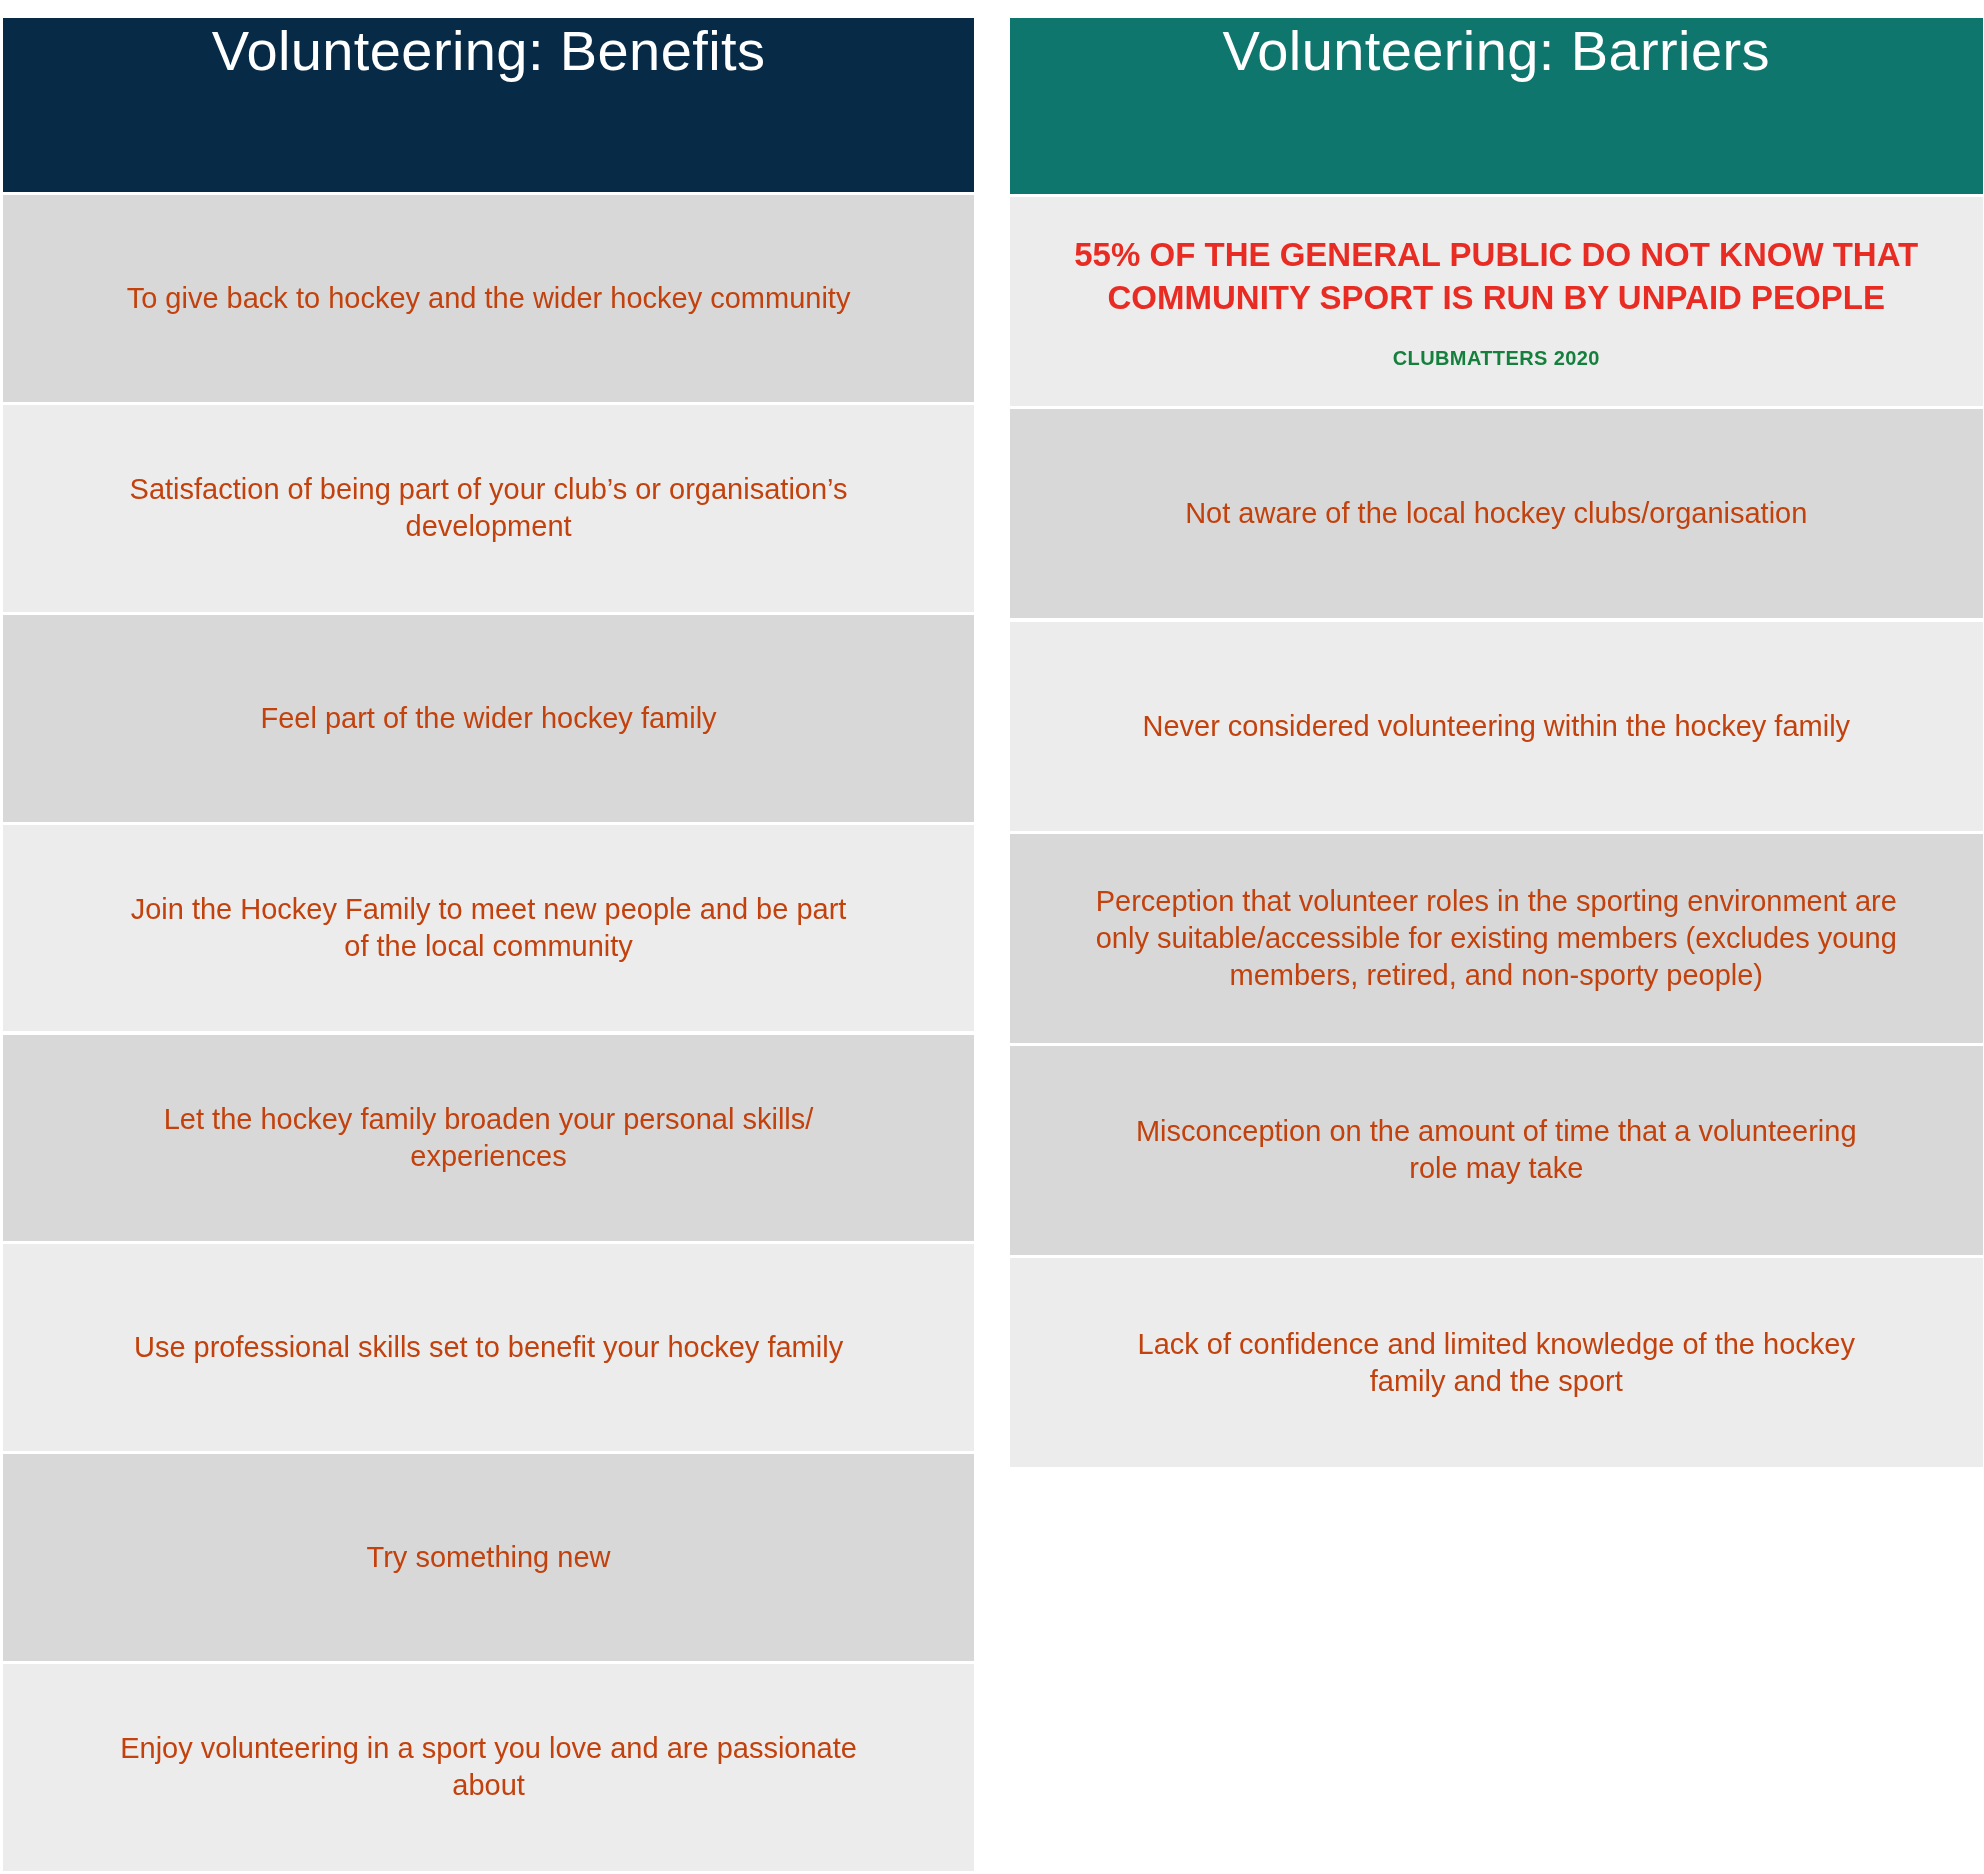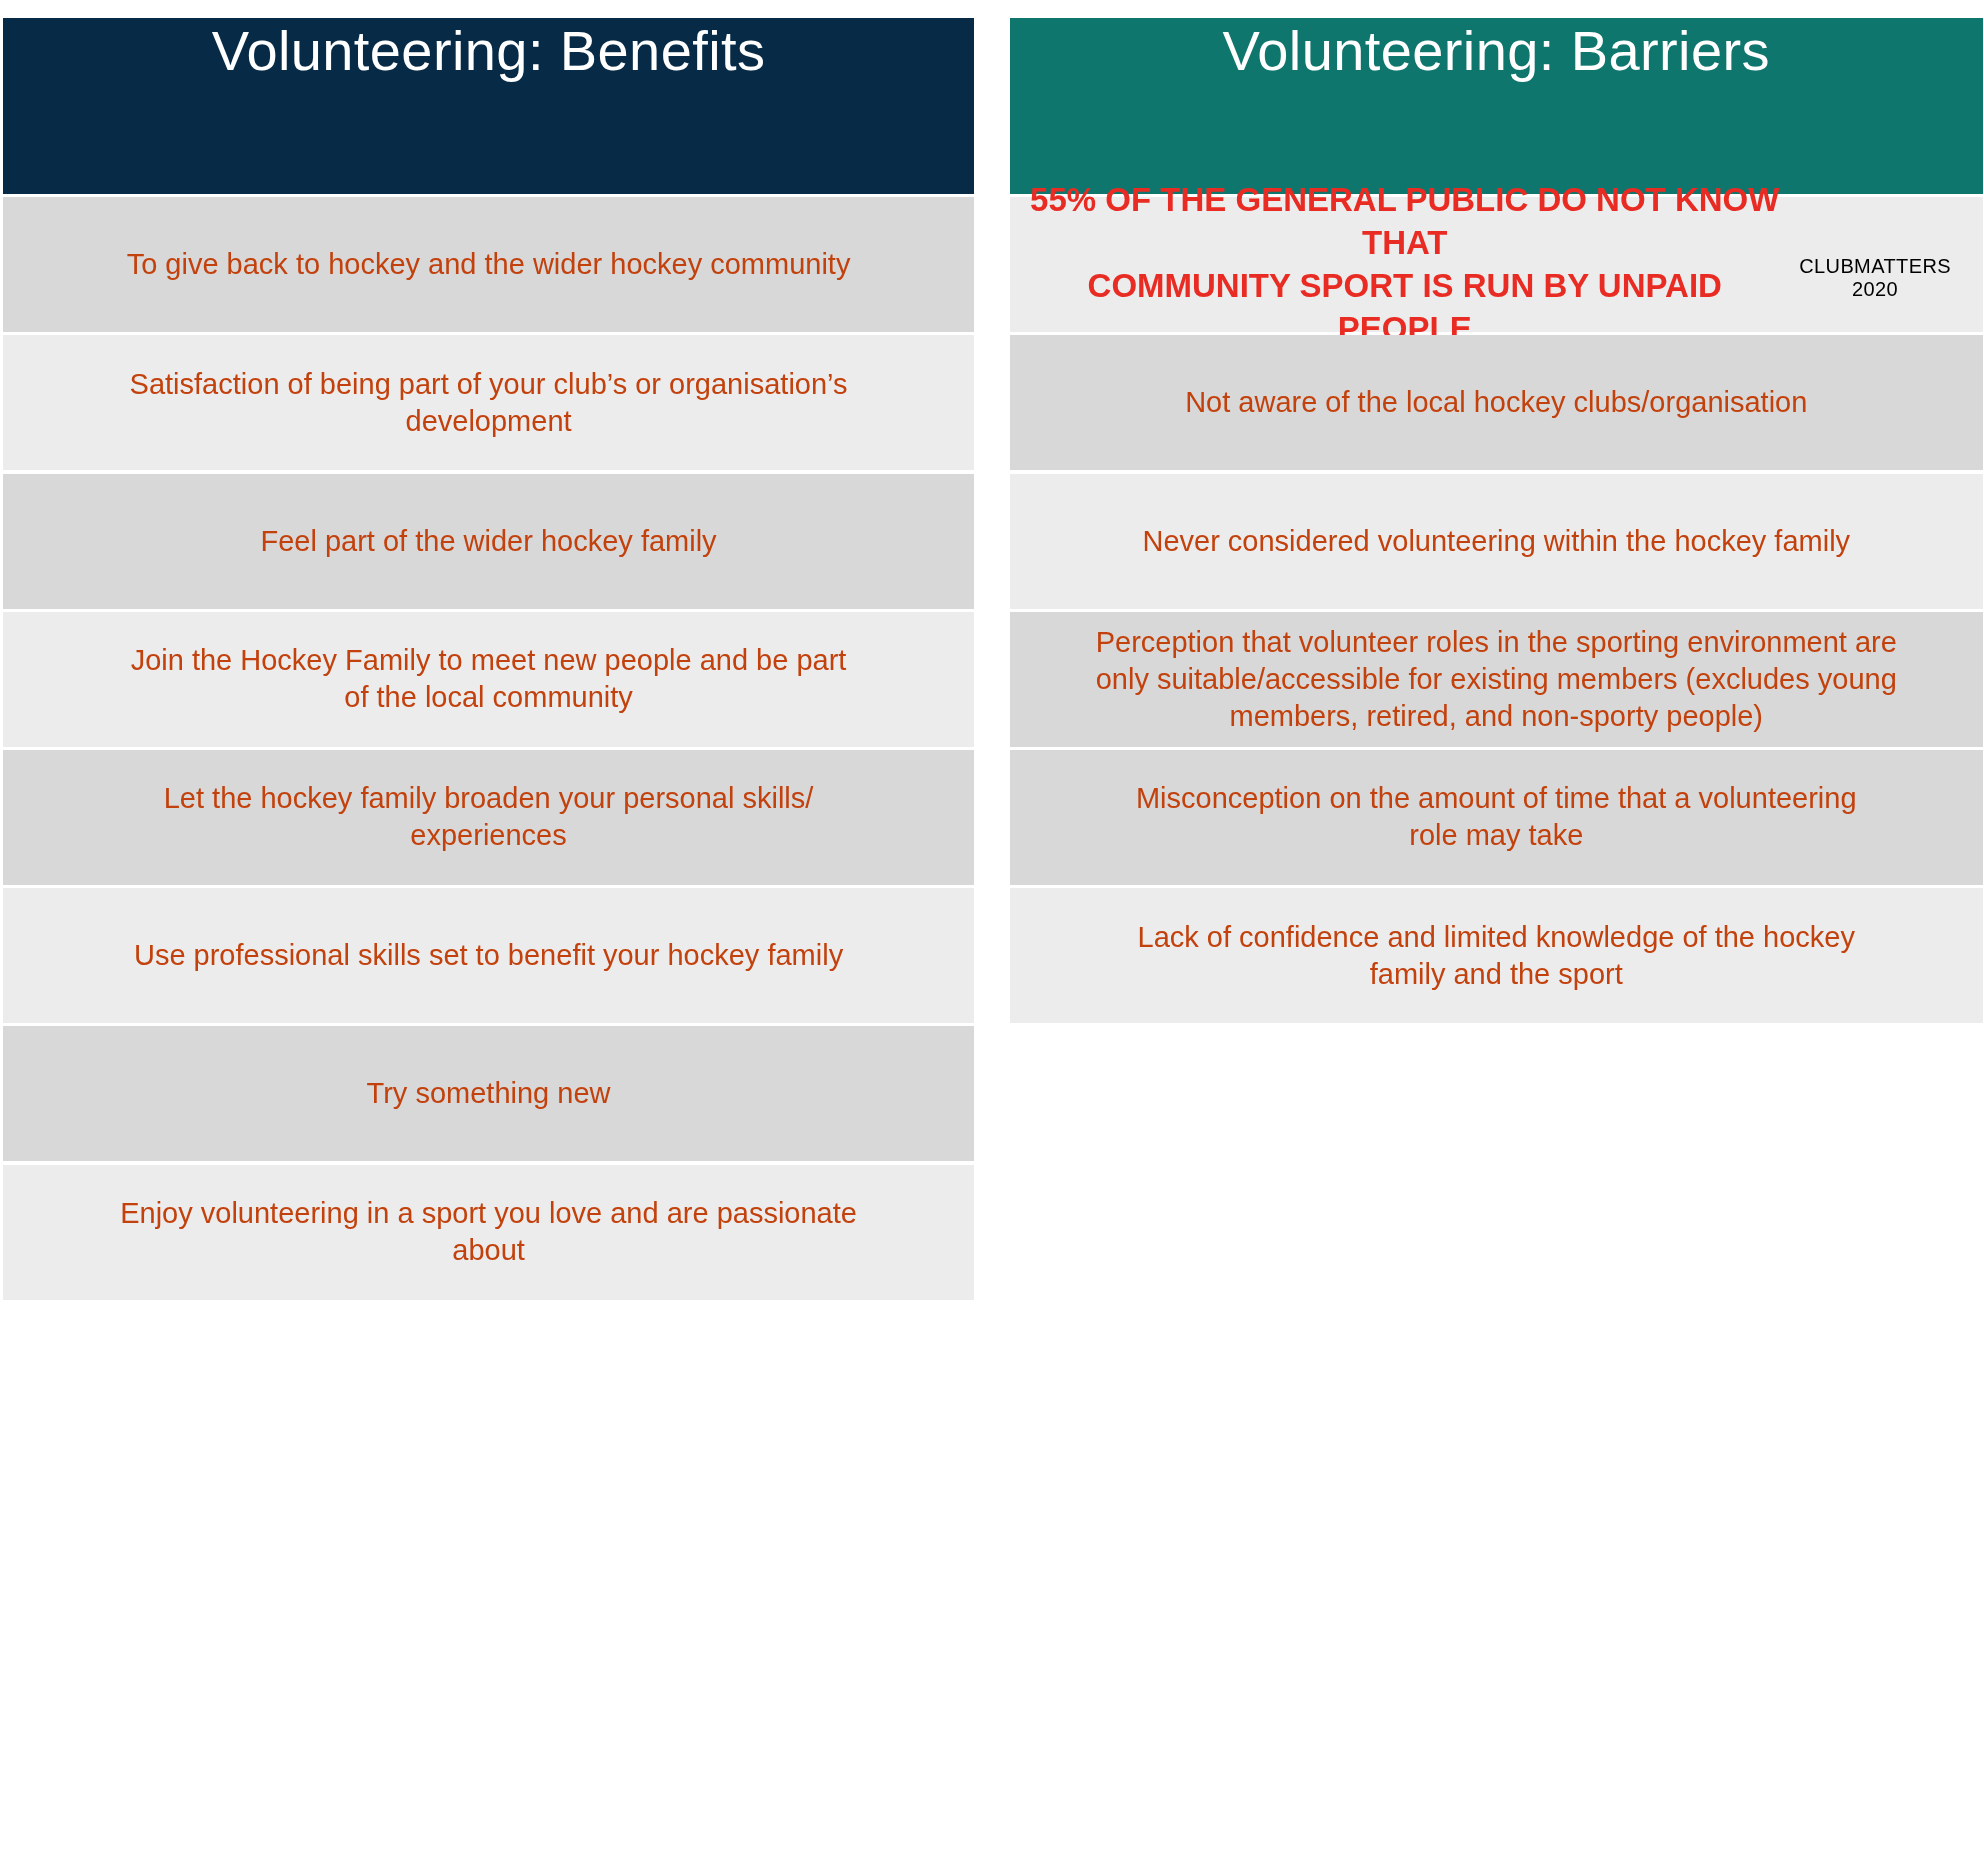--- a/index.html
+++ b/index.html
@@ -32,24 +32,24 @@
     align-items: flex-start;
     justify-content: center;
     color: #ffffff;
     font-size: 56px;
     letter-spacing: 0.4px;
   }
   .header.navy { background: #072b46; }
   .header.red  { background: #0f766e; }
 
   .row {
-    height: 135px;
+    height: 209px;
     margin-bottom: 3.2px;
     display: flex;
-    flex-direction: row;
+    flex-direction: column;
     align-items: center;
     justify-content: center;
     text-align: center;
     box-sizing: border-box;
     padding: 0 16px;
   }
   .row.light { background: #ececec; }
   .row.dark  { background: #d8d8d8; }
 
   .row-text {
@@ -60,24 +60,24 @@
   }
   .stat-text {
     font-weight: bold;
     font-size: 33px;
     line-height: 1.3;
     white-space: pre-line;
   }
   .stat-text.navy-text { color: #16375f; }
   .stat-text.red-text  { color: #e92c23; }
   .source-text {
-    font-weight: normal;
+    font-weight: bold;
     font-size: 20px;
     margin-top: 27px;
-    color: #000000;
+    color: #15803d;
     letter-spacing: 0.4px;
   }
 </style>
 </head>
 <body>
 
 <div class="canvas">
 
   <div class="col col-left">
     <div class="header navy">

